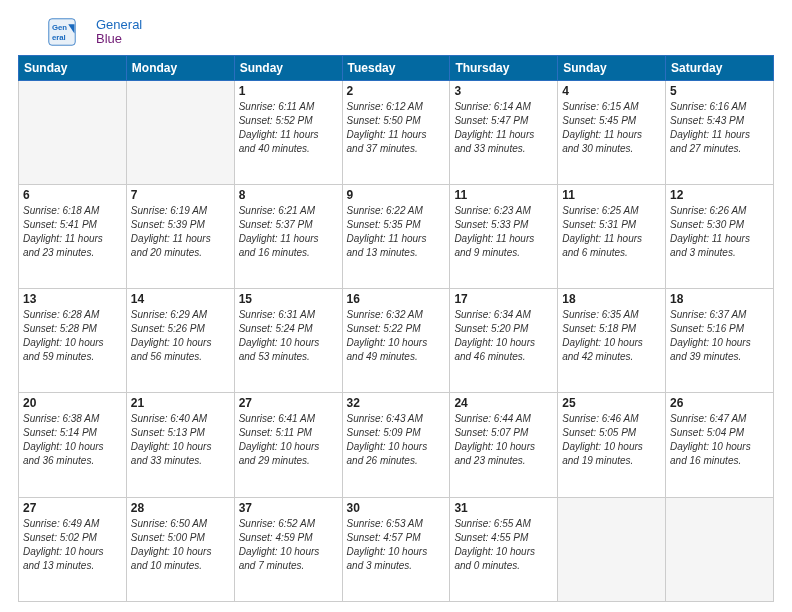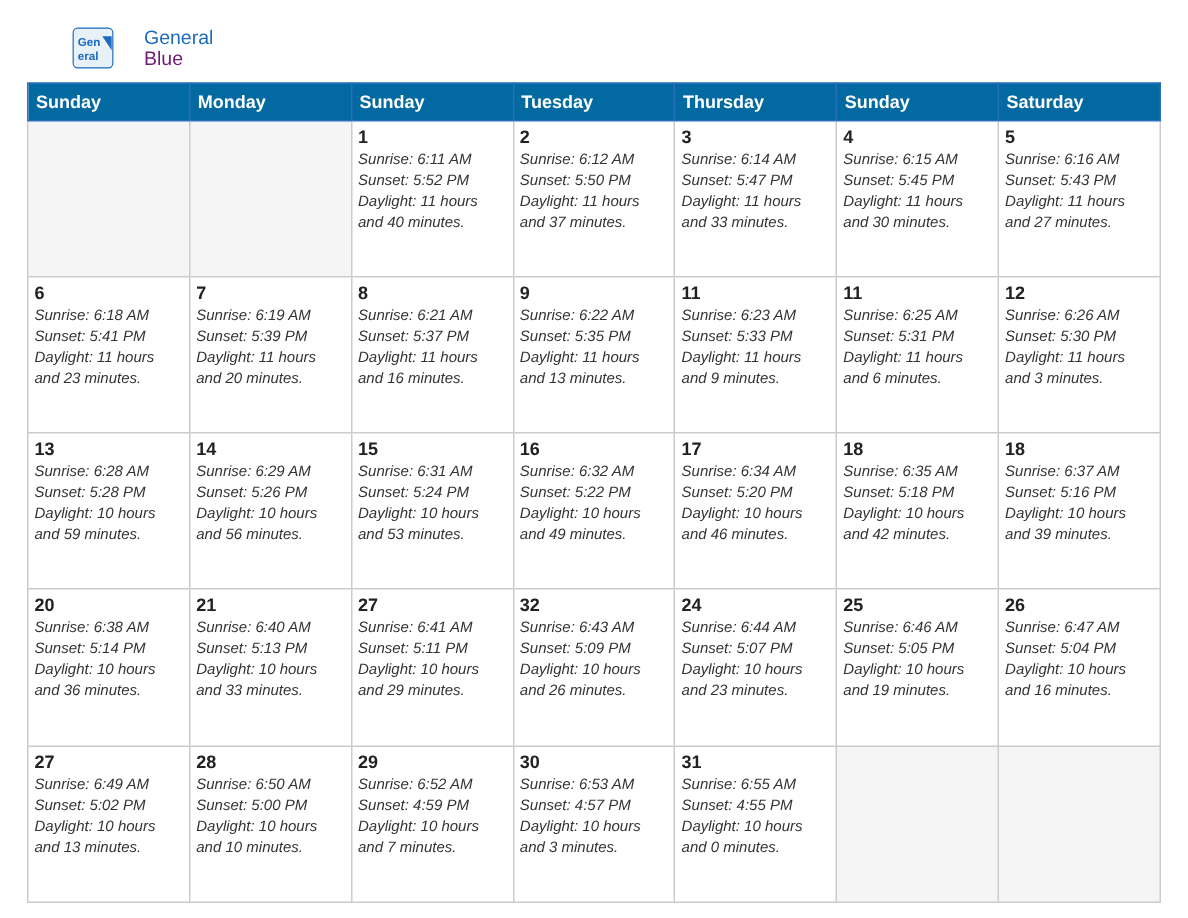--- a/index.html
+++ b/index.html
@@ -252,21 +252,21 @@
         <tr>
           <td>
             <span class="day-num">27</span>
             <div class="day-info">Sunrise: 6:49 AM<br>Sunset: 5:02 PM<br>Daylight: 10 hours and 13 minutes.</div>
           </td>
           <td>
             <span class="day-num">28</span>
             <div class="day-info">Sunrise: 6:50 AM<br>Sunset: 5:00 PM<br>Daylight: 10 hours and 10 minutes.</div>
           </td>
           <td>
-            <span class="day-num">29</span>
+            <span class="day-num">37</span>
             <div class="day-info">Sunrise: 6:52 AM<br>Sunset: 4:59 PM<br>Daylight: 10 hours and 7 minutes.</div>
           </td>
           <td>
             <span class="day-num">30</span>
             <div class="day-info">Sunrise: 6:53 AM<br>Sunset: 4:57 PM<br>Daylight: 10 hours and 3 minutes.</div>
           </td>
           <td>
             <span class="day-num">31</span>
             <div class="day-info">Sunrise: 6:55 AM<br>Sunset: 4:55 PM<br>Daylight: 10 hours and 0 minutes.</div>
           </td>

